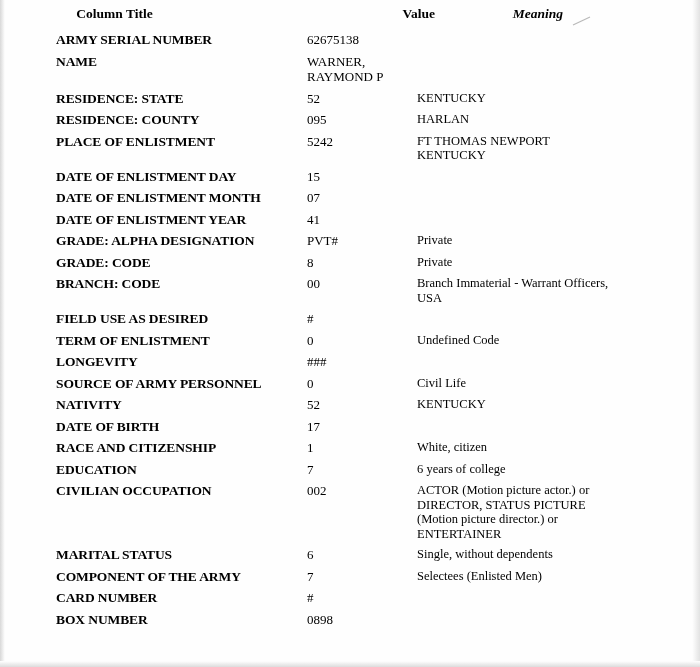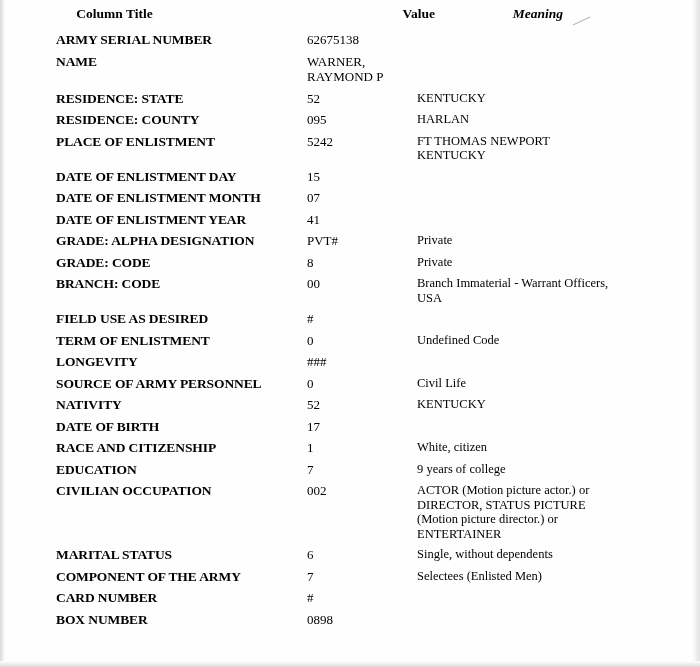--- a/index.html
+++ b/index.html
@@ -290,21 +290,21 @@
           <td class="col-meaning">
             <span class="ml-1">White, citizen</span>
           </td>
         </tr>
         <tr>
           <td class="col-title"><span class="label">EDUCATION</span></td>
           <td class="col-value">
             <span class="ml-1">7</span>
           </td>
           <td class="col-meaning">
-            <span class="ml-1">9 years of college</span>
+            <span class="ml-1">6 years of college</span>
           </td>
         </tr>
         <tr>
           <td class="col-title"><span class="label">CIVILIAN OCCUPATION</span></td>
           <td class="col-value">
             <span class="ml-1">002</span>
           </td>
           <td class="col-meaning">
             <span class="ml-1">ACTOR (Motion picture actor.) or</span>
             <span class="ml-1">DIRECTOR, STATUS PICTURE</span>

